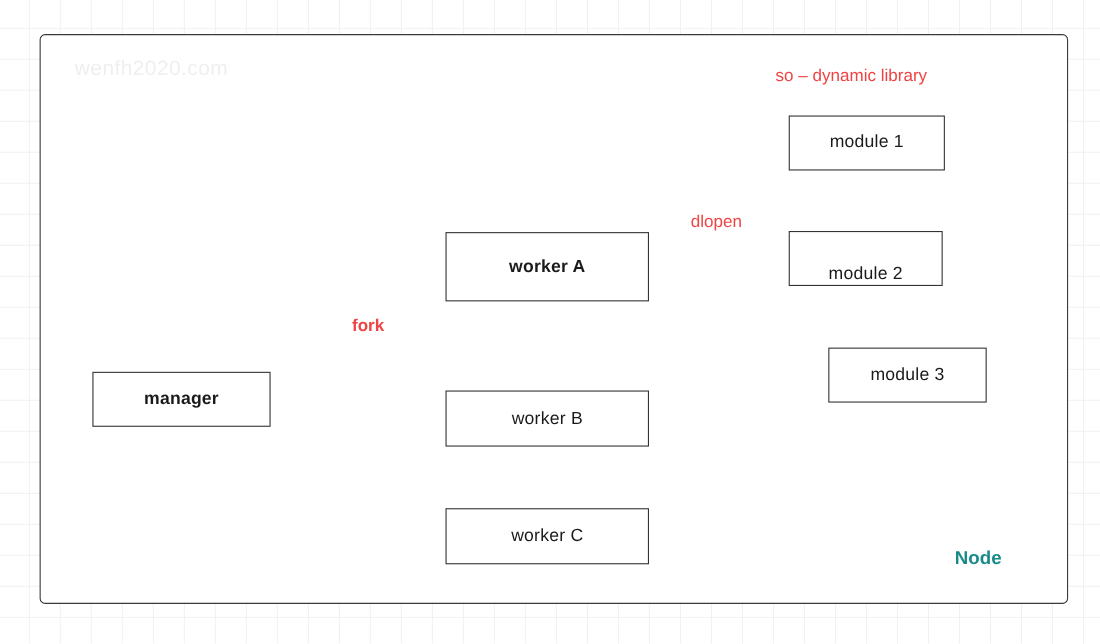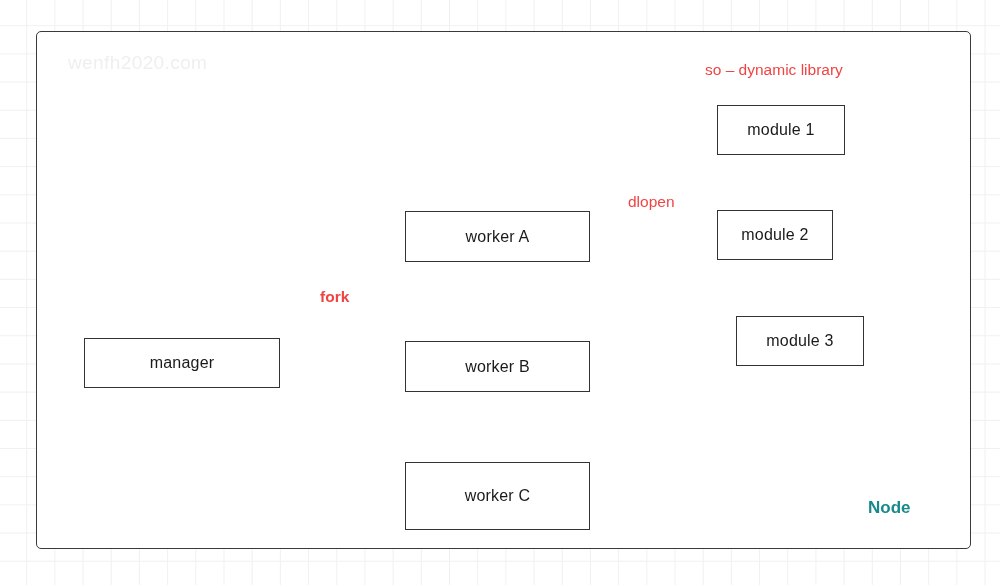--- a/index.html
+++ b/index.html
@@ -74,27 +74,27 @@
   }
 
   .node-tag {
     position: absolute;
     font-size: 17px;
     font-weight: 600;
     white-space: nowrap;
   }
 
   
-  #box-manager  { left: 84px;  top: 338px; width: 196px; height: 50px; }
-  #box-worker-a { left: 405px; top: 211px; width: 185px; height: 51px; }
-  #box-worker-b { left: 405px; top: 341px; width: 185px; height: 51px; }
-  #box-worker-c { left: 405px; top: 462px; width: 185px; height: 68px; }
-  #box-module-1 { left: 717px; top: 105px; width: 128px; height: 50px; }
-  #box-module-2 { left: 717px; top: 210px; width: 116px; height: 50px; }
-  #box-module-3 { left: 736px; top: 316px; width: 128px; height: 50px; }
+  #box-manager  { left: 84px;  top: 338px; width: 162px; height: 50px; font-weight: bold; }
+  #box-worker-a { left: 405px; top: 211px; width: 185px; height: 63px; font-weight: bold; }
+  #box-worker-b { left: 405px; top: 355px; width: 185px; height: 51px; }
+  #box-worker-c { left: 405px; top: 462px; width: 185px; height: 51px; }
+  #box-module-1 { left: 717px; top: 105px; width: 142px; height: 50px; }
+  #box-module-2 { left: 717px; top: 210px; width: 140px; height: 50px; align-items: flex-end; }
+  #box-module-3 { left: 753px; top: 316px; width: 144px; height: 50px; }
 
   #label-so     { left: 702px; top: 61px; }
   #label-fork   { left: 317px; top: 288px; font-weight: bold; }
   #label-dlopen { left: 625px; top: 173px; margin-top: 20px; }
   #label-node   { left: 868px; top: 498px; }
 </style>
 </head>
 <body>
 
 <svg id="canvas" viewBox="0 0 1000 585" xmlns="http://www.w3.org/2000/svg">

